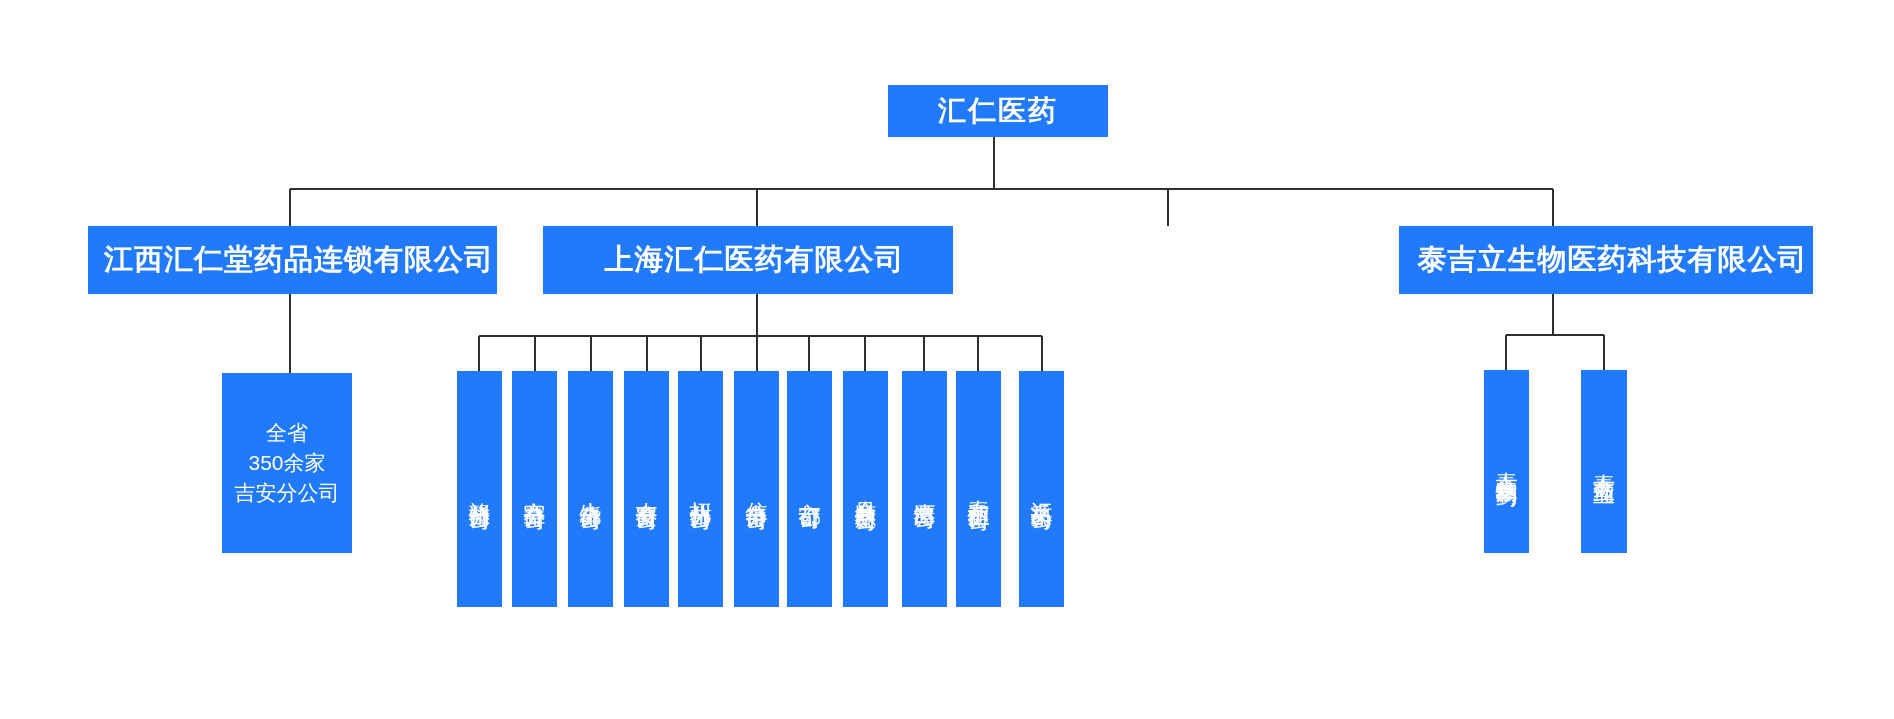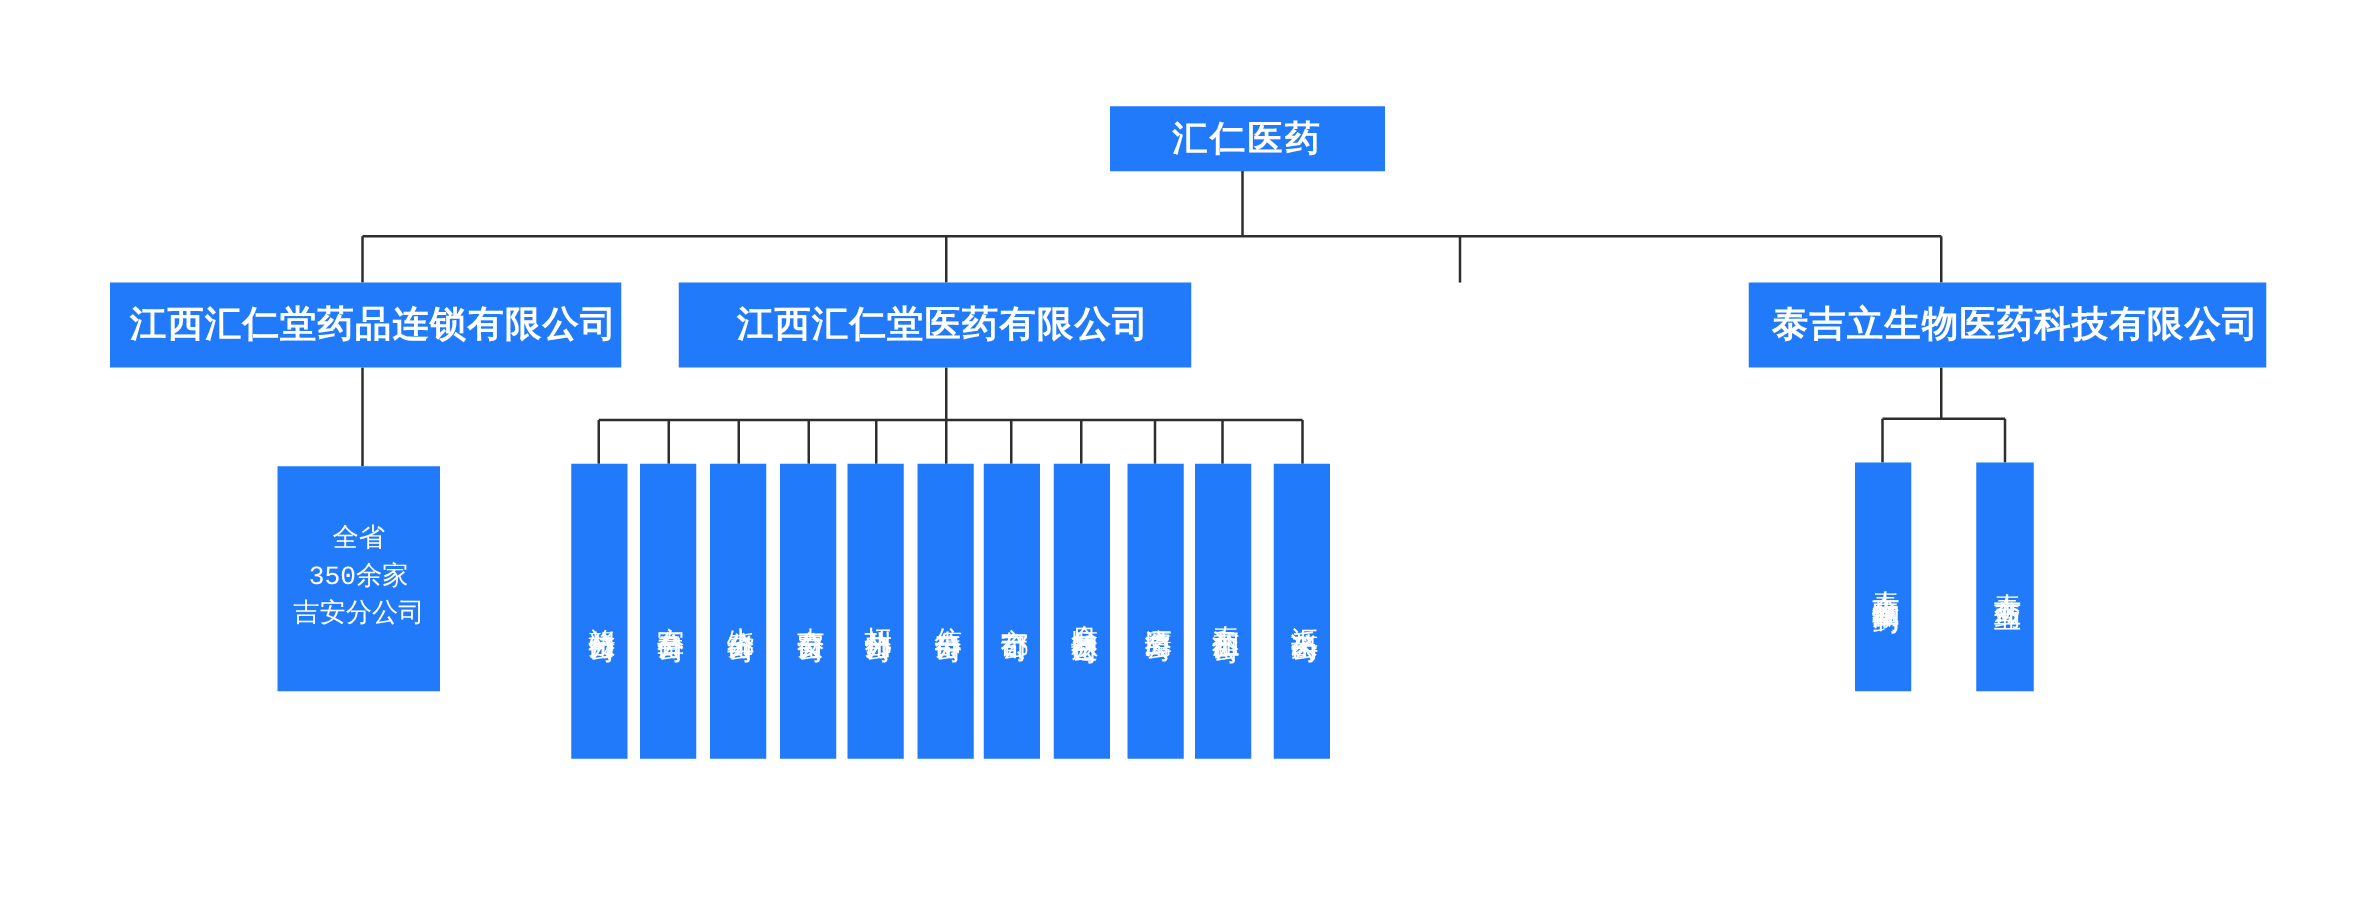--- a/index.html
+++ b/index.html
@@ -7,21 +7,21 @@
     --connector: #2e2e2e;
     --node-text: #ffffff;
     --bg: #ffffff;
   }
   html, body { margin: 0; padding: 0; background: var(--bg); }
   .canvas {
     position: relative;
     width: 1894px;
     height: 719px;
     background: var(--bg);
-    font-family: Liberation Mono, monospace;
+    font-family: Liberation Sans, sans-serif;
     overflow: hidden;
   }
   .connectors {
     position: absolute;
     left: 0; top: 0;
     width: 1894px; height: 719px;
     pointer-events: none;
   }
   .node {
     position: absolute;
@@ -84,21 +84,21 @@
   </svg>
 
   <div class="node lvl1" style="left:888px; top:85px; width:220px; height:52px;">
     <span>汇仁医药</span>
   </div>
 
   <div class="node lvl2" style="left:88px; top:226px; width:409px; height:68px;">
     <span>江西汇仁堂药品连锁有限公司</span>
   </div>
   <div class="node lvl2" style="left:543px; top:226px; width:410px; height:68px;">
-    <span>江西汇仁堂医药有限公司</span>
+    <span>上海汇仁医药有限公司</span>
   </div>
   <div class="node lvl2" style="left:1376px; top:226px; width:414px; height:68px;margin-left:23px;">
     <span>泰吉立生物医药科技有限公司</span>
   </div>
 
   <div class="node retail" style="left:222px; top:373px; width:130px; height:180px;">
     <div>全省</div>
     <div>350余家</div>
     <div>吉安分公司</div>
   </div>

